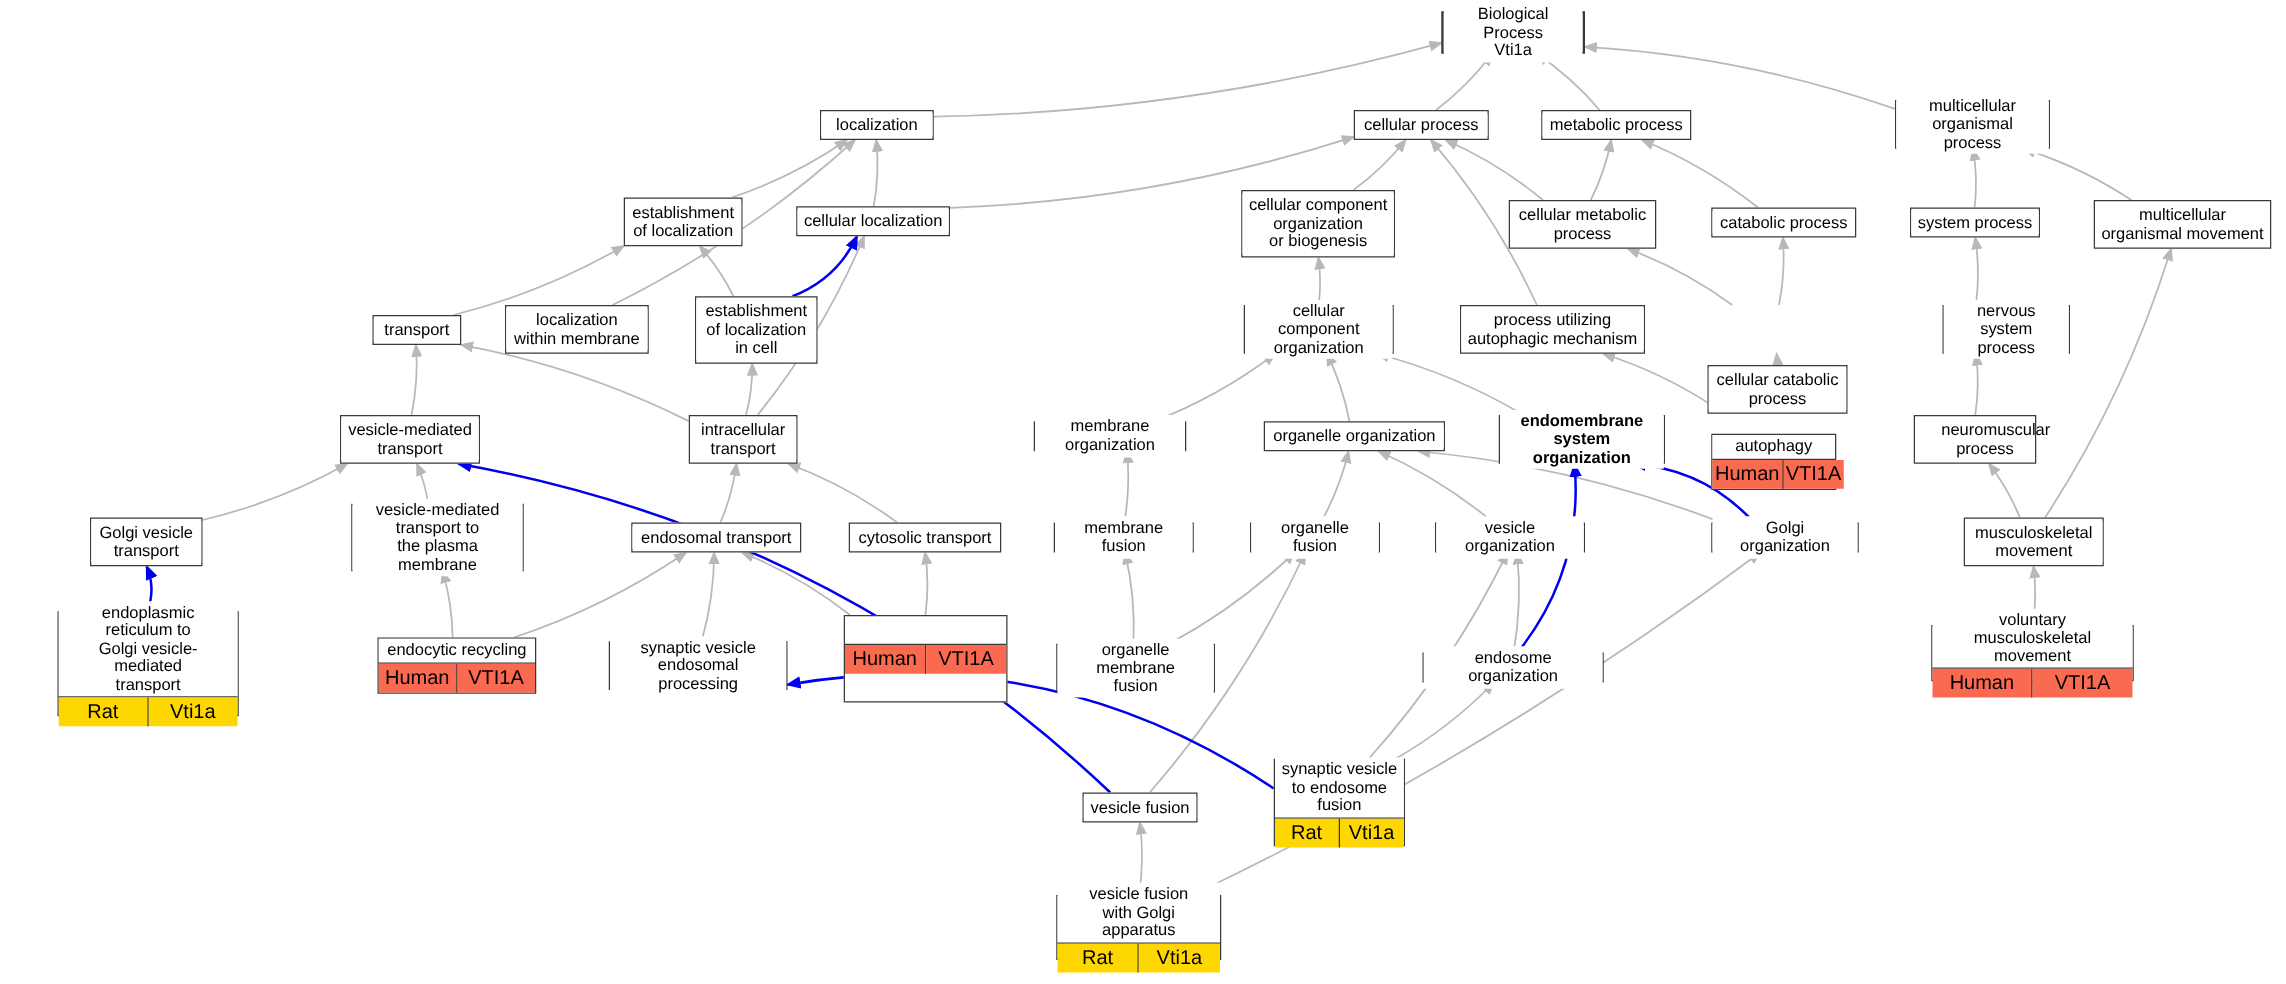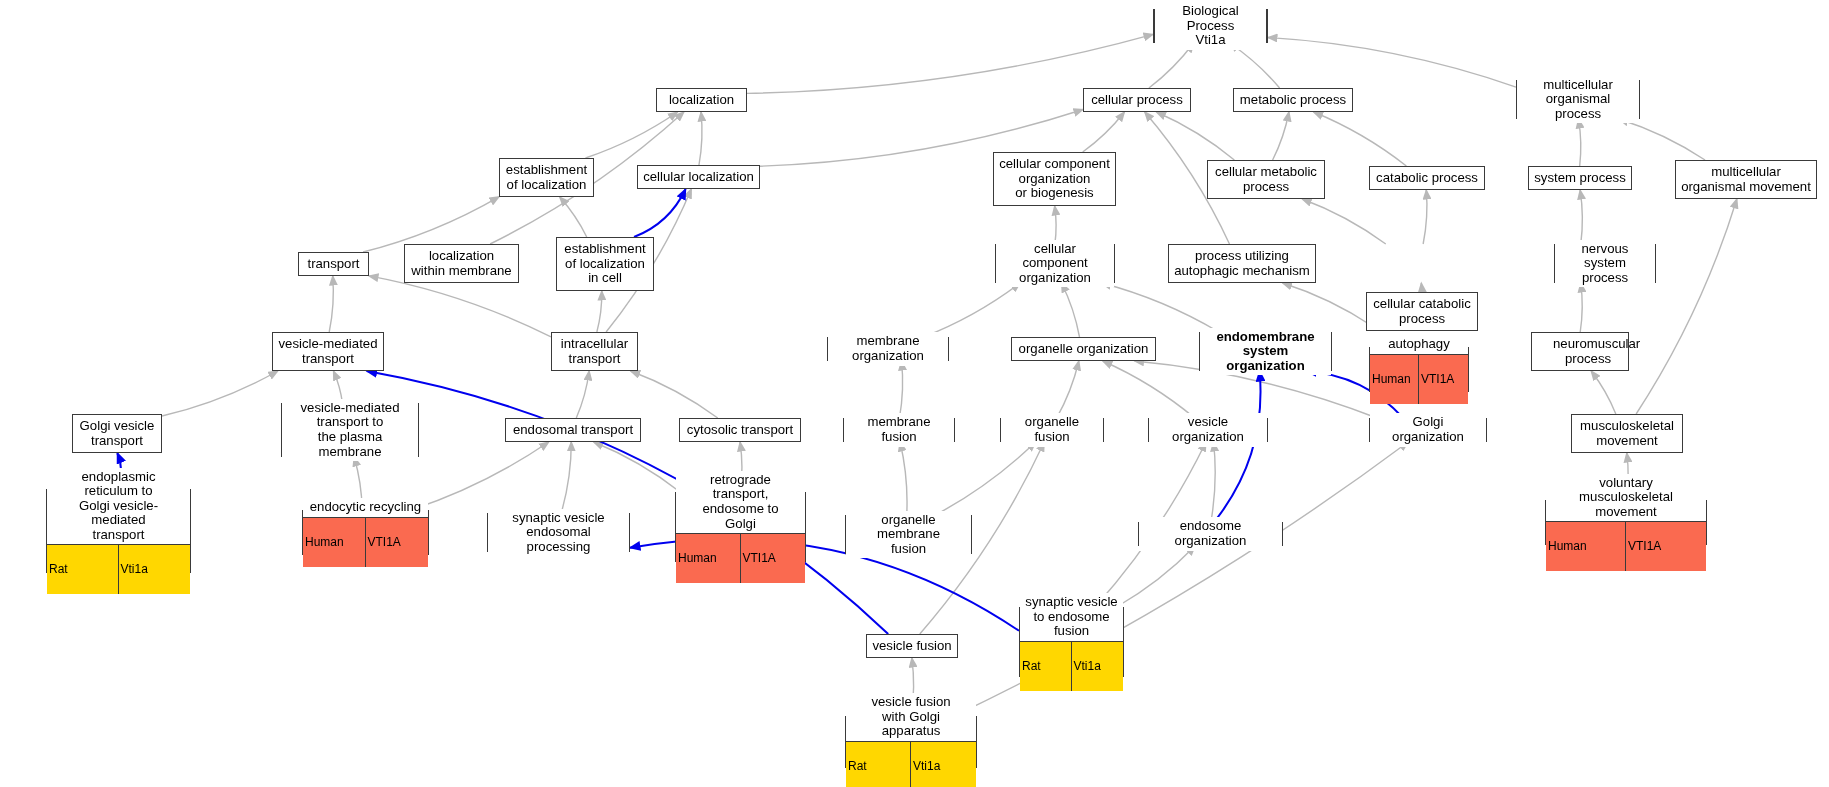--- a/index.html
+++ b/index.html
@@ -47,24 +47,25 @@
   }
   .ann {
     display: flex;
     flex-direction: row;
     border-top: 1.6px solid #3a3a3a;
     width: 100%;
     box-sizing: border-box;
   }
   .ann .cell {
     flex: 1 1 50%;
-    font-size: 12px;
+    text-align: center;
+    font-size: 16px;
     line-height: 17px;
     color: #000000;
-    padding: 16px 2px;
+    padding: 3px 2px;
     box-sizing: border-box;
     white-space: nowrap;
   }
   .ann .cell.first {
     border-right: 1.6px solid #3a3a3a;
   }
   .ann.rat .cell { background: #FFD700; }
   .ann.human .cell { background: #FA6A50; }
 </style>
 </head>
@@ -293,23 +294,20 @@
         <div class="ann human">
           <div class="cell first">Human</div>
           <div class="cell">VTI1A</div>
         </div>
       </div>
       <div class="node" style="left: 487px; top: 513px; width: 143px; height: 39px;">
         <div class="title">synaptic vesicle
 endosomal processing</div>
       </div>
       <div class="node" style="left: 675px; top: 492px; width: 131px; height: 70px;">
-        <div class="title">retrograde transport,
-endosome to
-Golgi</div>
         <div class="ann human">
           <div class="cell first">Human</div>
           <div class="cell">VTI1A</div>
         </div>
       </div>
       <div class="node" style="left: 845px; top: 515px; width: 127px; height: 39px;">
         <div class="title">organelle membrane
 fusion</div>
       </div>
       <div class="node" style="left: 1138px; top: 522px; width: 145px; height: 24px;">

